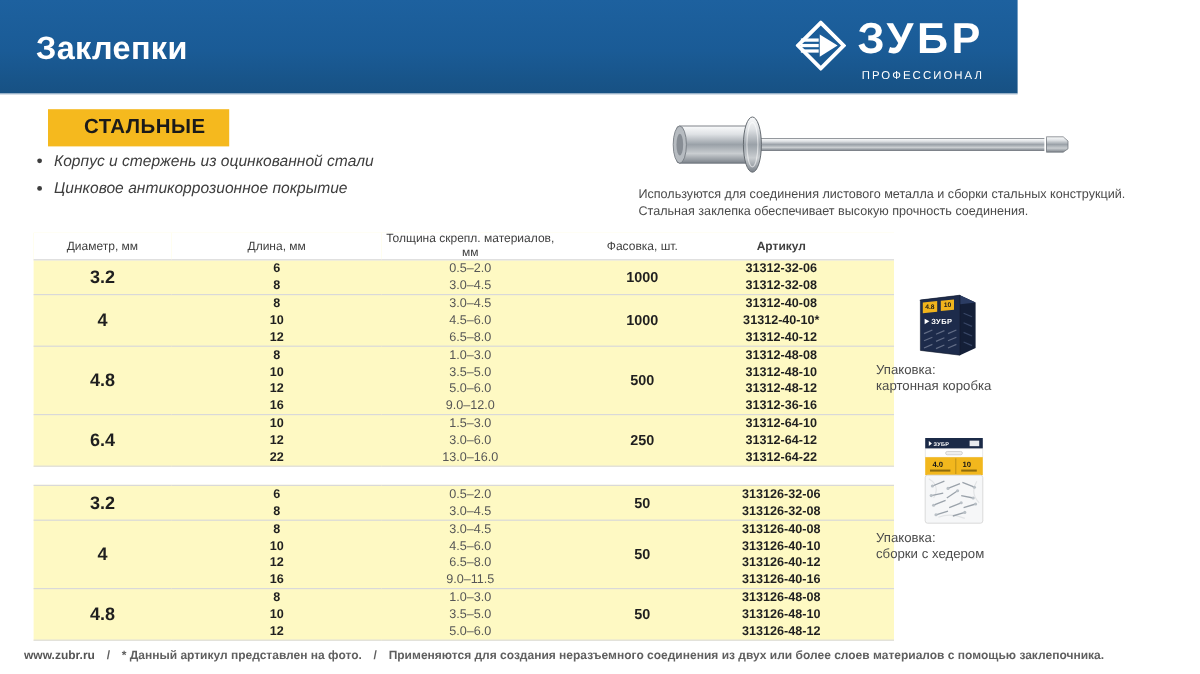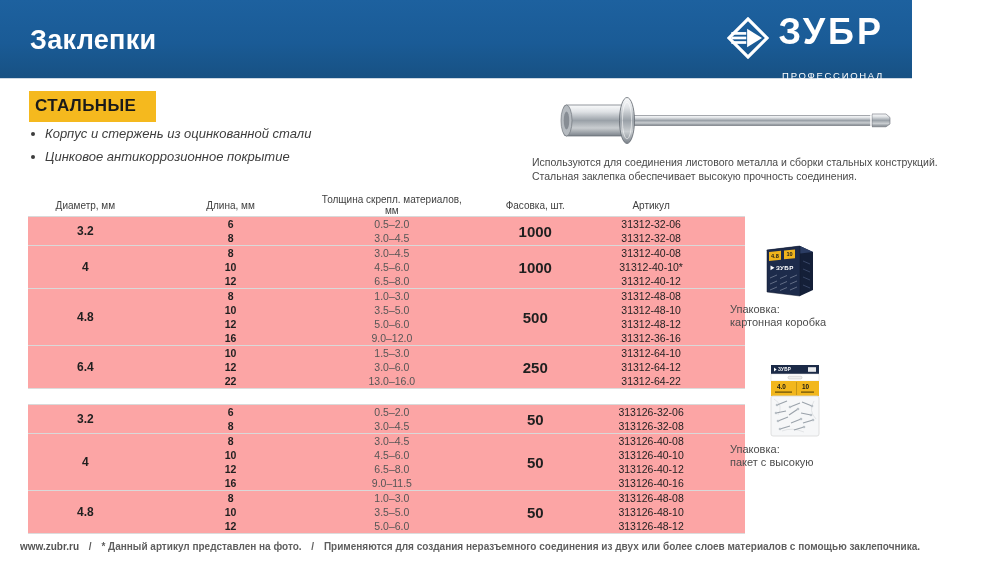--- a/index.html
+++ b/index.html
@@ -1,57 +1,57 @@
 <!DOCTYPE html>
 <html><head>
 <meta charset="utf-8">
 <style>
   html,body { margin:0; padding:0; background:#fff; }
   body { width:1000px; height:562px; position:relative; overflow:hidden;
          font-family:"Liberation Sans", sans-serif; }
   svg text { font-family:"Liberation Sans", sans-serif; }
 
-  .topbar { position:absolute; left:0; top:0; width:912px; height:78px;
+  .topbar { position:absolute; left:0; top:0; width:848px; height:78px;
             background:linear-gradient(180deg,#1d619f 0%,#1a5b96 55%,#175183 100%);
             border-bottom:1px solid #cdd8e3; }
   .page-title { position:absolute; left:30px; top:25px; font-size:27px; font-weight:bold;
                 color:#ffffff; letter-spacing:.3px; }
   .logo { position:absolute; right:28px; top:14px; display:flex; align-items:flex-start; }
   .logo-diamond { width:42px; height:42px; margin:3px 10px 0 0; }
   .logo-text { display:flex; flex-direction:column; align-items:flex-end; }
   .logo-name { font-size:36px; line-height:36px; font-weight:bold; color:#fff; letter-spacing:3px; }
-  .logo-tagline { font-size:9.5px; color:#fff; letter-spacing:1.7px; margin-top:20px; }
-
-  .badge { position:absolute; left:29px; top:91px; background:#f5b91e; color:#1a1a1a;
-           font-size:17px; font-weight:bold; padding:5px 20px 6px 6px; letter-spacing:.4px; }
+  .logo-tagline { font-size:9.5px; color:#fff; letter-spacing:1.7px; margin-top:8px; }
+
+  .badge { position:absolute; left:40px; top:91px; background:#f5b91e; color:#1a1a1a;
+           font-size:17px; font-weight:bold; padding:5px 20px 6px 30px; letter-spacing:.4px; }
 
   .features { position:absolute; left:30px; top:126px; margin:0; padding:0; list-style:none;font-style:italic; }
   .features li { position:relative; padding-left:15px; font-size:13px; color:#3d3d3d; margin-bottom:8px; }
   .features li::before { content:""; position:absolute; left:1px; top:5.5px; width:4px; height:4px;
                          border-radius:50%; background:#3d3d3d; }
 
   .rivet-figure { position:absolute; left:556px; top:90px; }
   .description { position:absolute; left:532px; top:155px; width:430px; font-size:10.5px;
                  line-height:14px; color:#4a4a4a; }
   .description div { white-space:nowrap; }
 
   .tables { position:absolute; left:28px; top:194px; width:717px; }
   table.spec { width:100%; border-collapse:collapse; table-layout:fixed;
-               background:#fca5a5; border-bottom:1px solid #dcdcdc; }
+               background:#fef9c3; border-bottom:1px solid #dcdcdc; }
   table.spec.second { margin-top:15px; }
   .spec thead th { background:#ffffff; font-size:10px; font-weight:normal; color:#3f3f3f;
                    height:14px; padding:0; text-align:center; }
   .spec td { height:14px; padding:0; text-align:center; vertical-align:middle;
              font-size:10.5px; color:#1f1f1f; line-height:1; }
   .spec tr.group-start td { border-top:1px solid #d9d9d9; }
-  .spec .c-dia  { font-weight:bold; font-size:12px; }
+  .spec .c-dia  { font-weight:bold; font-size:15px; }
   .spec .c-len  { font-weight:bold; }
   .spec .c-thk  { color:#565656; }
-  .spec .c-pack { font-weight:bold; font-size:15px; }
-  .spec .c-art  { font-weight:normal; padding-right:48px; }
+  .spec .c-pack { font-weight:bold; font-size:12px; }
+  .spec .c-art  { font-weight:bold; padding-right:48px; }
   .spec th.c-art { padding-right:48px; }
 
   .pack-box-svg { position:absolute; left:764px; top:241px; }
   .pack-bag-svg { position:absolute; left:768px; top:365px; }
   .pack-caption { position:absolute; width:165px; left:730px; text-align:left;
                   font-size:11px; line-height:13px; color:#4c4c4c; }
   .pack-caption.first  { top:303px; }
   .pack-caption.second { top:443px; }
 
   .footer { position:absolute; left:20px; top:541px; font-size:10px; color:#5f5f5f; }
@@ -344,21 +344,21 @@
       <circle cx="43" cy="50" r="1.3"></circle>
     <circle cx="10" cy="56" r="1.3"></circle>
       <circle cx="33" cy="54" r="1.3"></circle>
       <circle cx="45" cy="55" r="1.3"></circle>
     <circle cx="12" cy="64" r="1.3"></circle>
       <circle cx="36" cy="62" r="1.3"></circle>
   </g>
 </svg>
 <div class="pack-caption second">
   <div>Упаковка:</div>
-  <div>пакет с высокую</div>
+  <div>сборки с хедером</div>
 </div>
 
 <div class="footer">
   <span class="site">www.zubr.ru</span>
   <span>/</span>
   <span>*  Данный артикул представлен на фото.</span>
   <span>/</span>
   <span>Применяются для создания неразъемного соединения из двух или более слоев материалов с помощью заклепочника.</span>
 </div>
 

